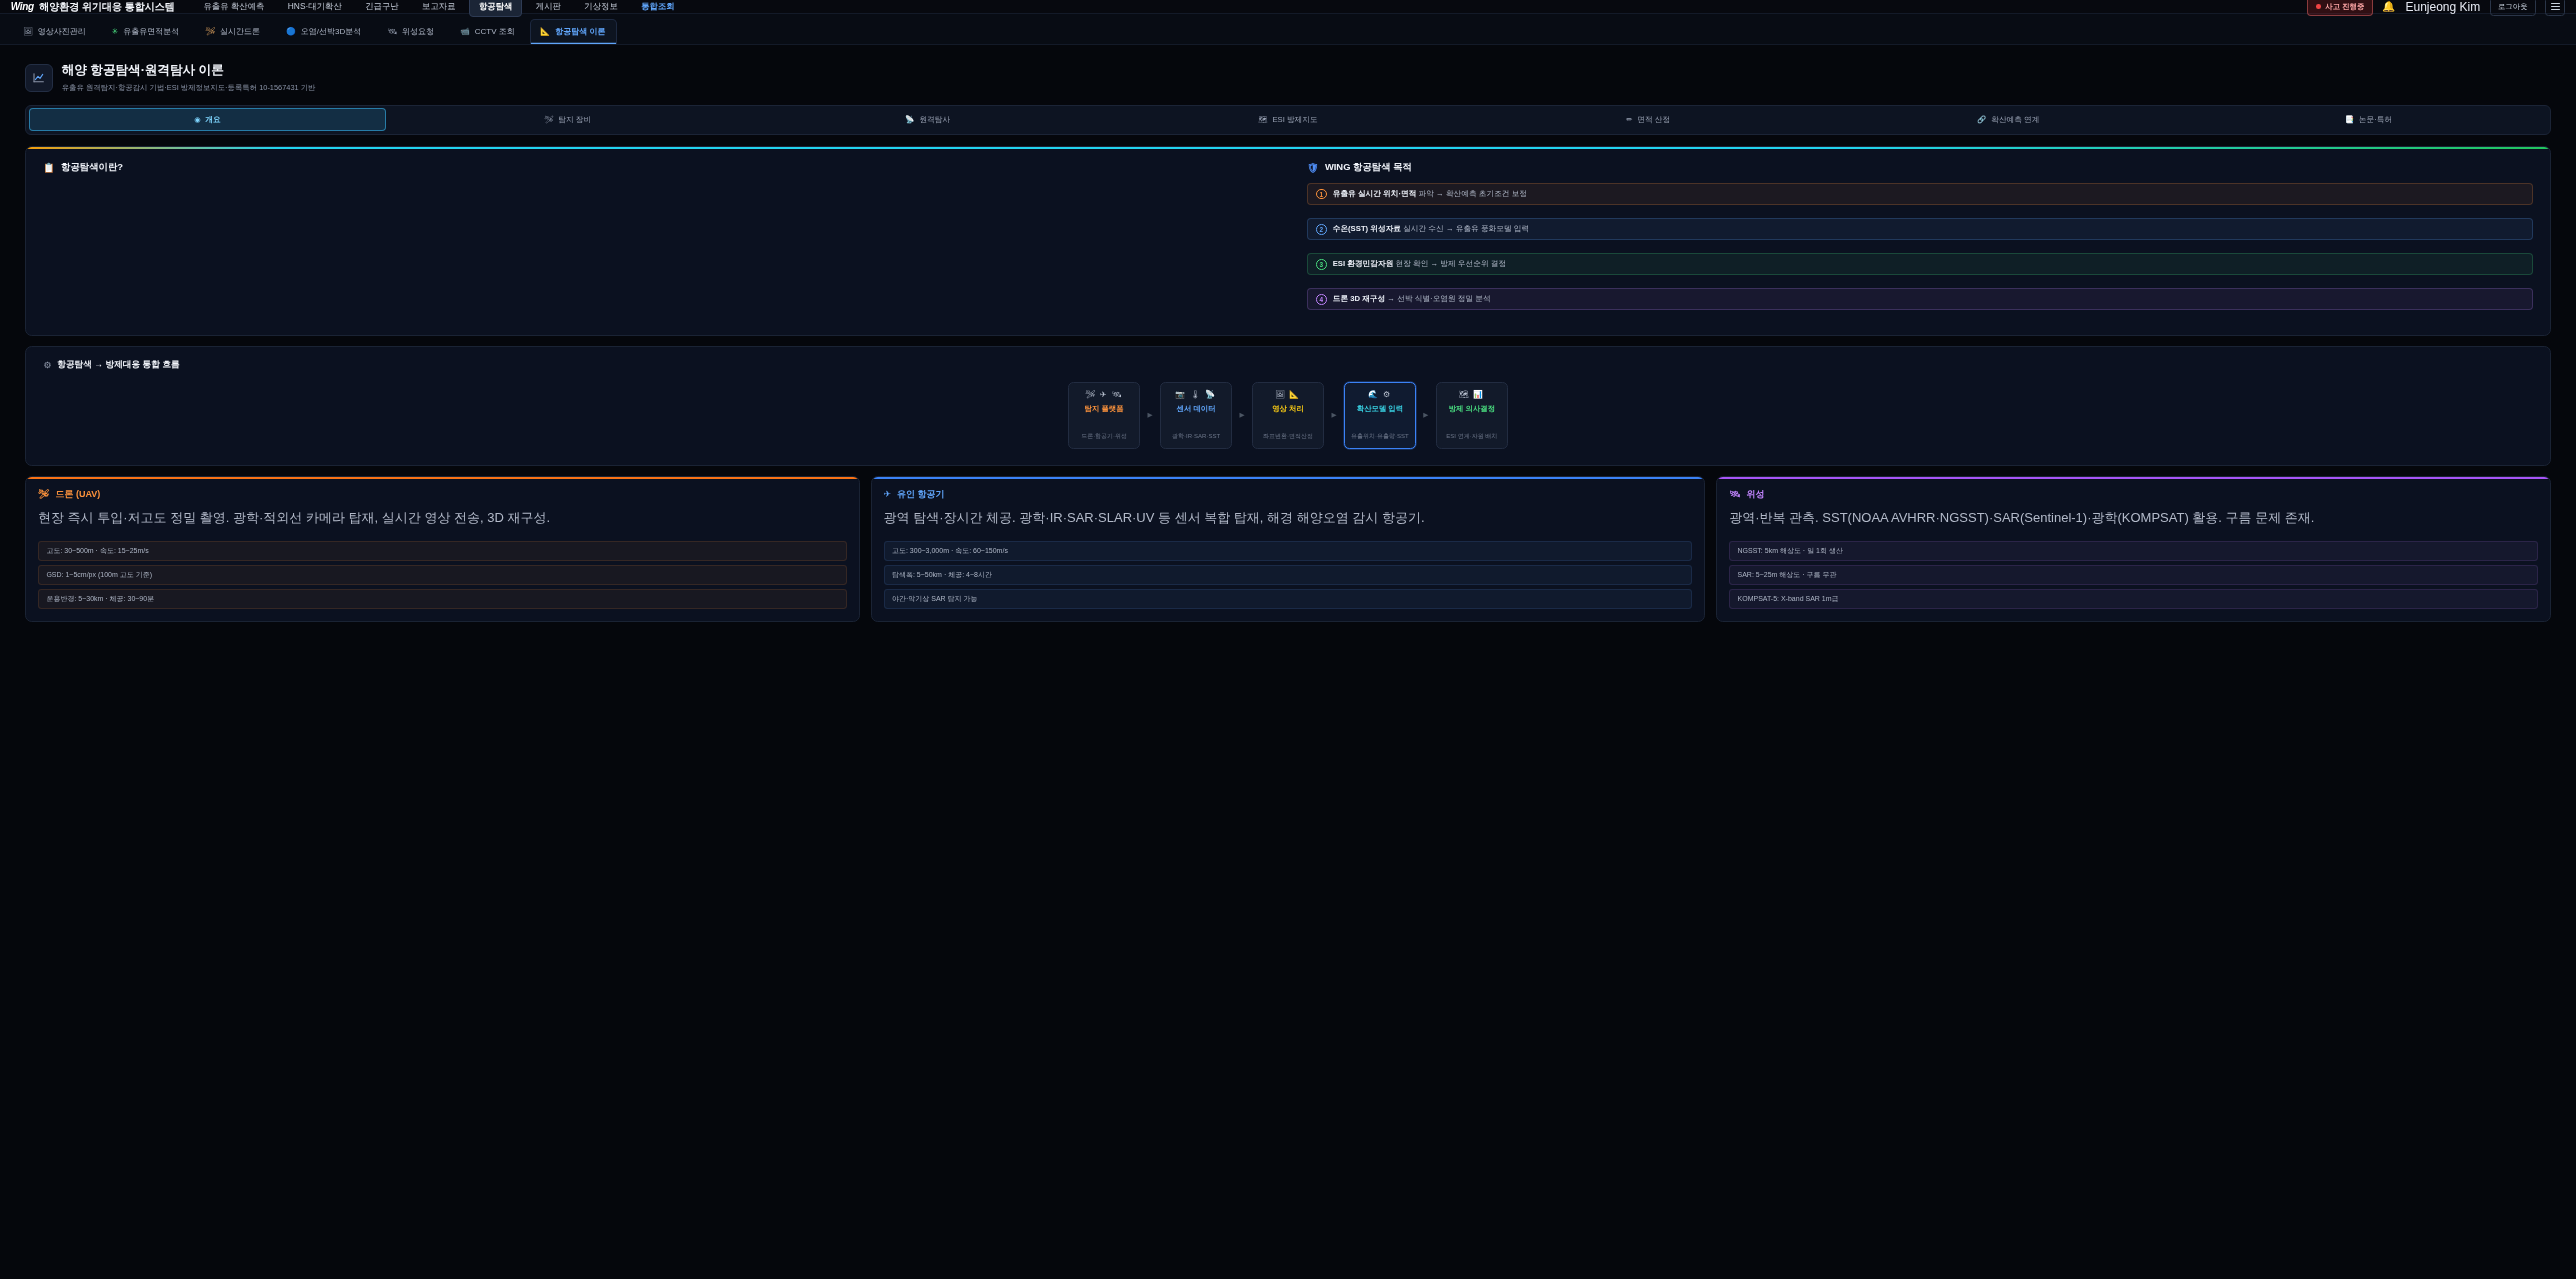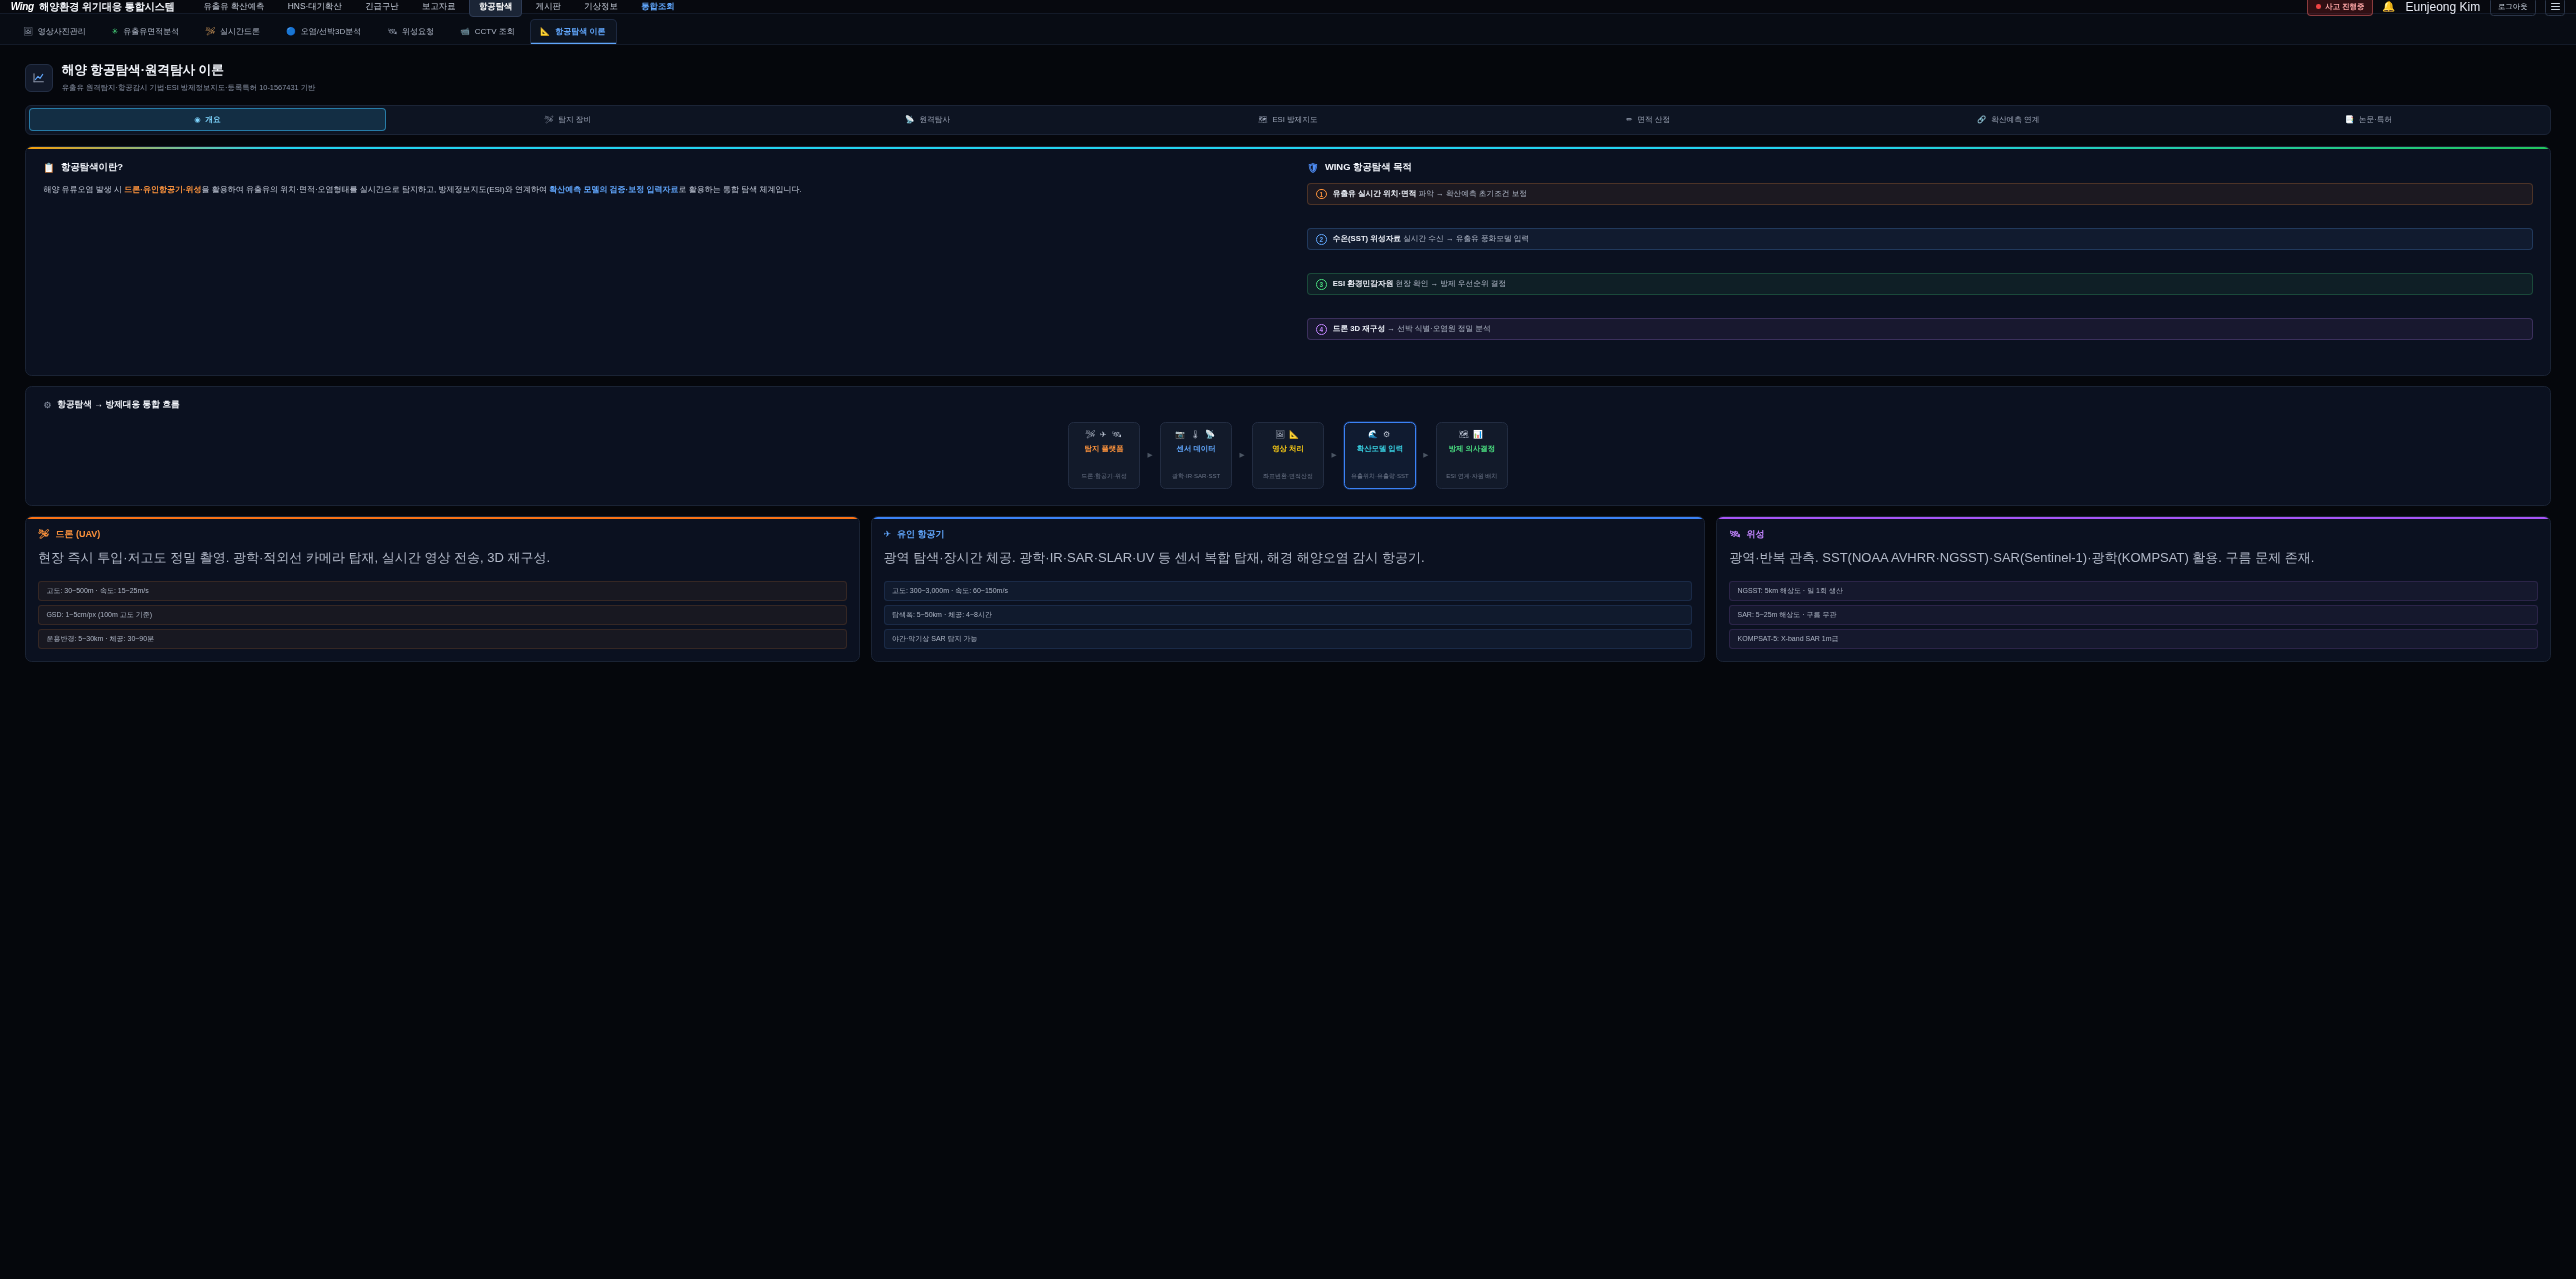--- a/index.html
+++ b/index.html
@@ -78,21 +78,21 @@
   .overview-panel::before{content:""; position:absolute; top:0; left:0; right:0; height:2px;
     background:linear-gradient(90deg,#f59e0b 0%,#22d3ee 10%,#22d3ee 72%,#22c55e 100%);}
   .sec-title{display:flex; align-items:center; gap:6px; font-size:9.4px; font-weight:700;
     color:#f1f4fa; margin-bottom:8.7px;}
   .sec-title .hicon{font-size:9.4px;}
   .hicon.blue{color:#4f8ef7;}
   .intro{font-size:8px; line-height:1.85; color:#c3cad8;}
   .hl-orange{color:var(--orange); font-weight:700;}
   .hl-blue{color:var(--blue); font-weight:700;}
   .p-item{display:flex; align-items:center; gap:6px; padding:4.7px 8px; border-radius:4px;
-    font-size:7.7px; color:#aeb6c6; margin-bottom:23px; border:0.7px solid transparent;}
+    font-size:7.7px; color:#aeb6c6; margin-bottom:13px; border:0.7px solid transparent;}
   .p-item strong{color:#eaeef6; font-weight:700;}
   .num{width:10.7px; height:10.7px; flex:0 0 auto; border-radius:50%; border:0.7px solid currentColor;
     display:inline-flex; align-items:center; justify-content:center; font-size:6.4px; font-weight:700;}
   .pv1{background:rgba(251,146,60,.07); border-color:rgba(251,146,60,.22);} .pv1 .num{color:var(--orange);}
   .pv2{background:rgba(96,165,250,.07); border-color:rgba(96,165,250,.22);} .pv2 .num{color:var(--blue);}
   .pv3{background:rgba(74,222,128,.07); border-color:rgba(74,222,128,.22);} .pv3 .num{color:var(--green);}
   .pv4{background:rgba(192,132,252,.07); border-color:rgba(192,132,252,.22);} .pv4 .num{color:var(--purple);}
 
   
   .flow-panel{padding:12px 17.4px 16px; margin-bottom:10px;}
@@ -238,23 +238,20 @@
       <span>논문·특허</span>
     </a>
   </div>
 
   <section class="panel overview-panel">
     <div>
       <h2 class="sec-title">
         <span class="hicon">📋</span>
         <span>항공탐색이란?</span>
       </h2>
-      <p class="intro">
-        <span>해양 유류오염 발생 시 </span><span class="hl-orange">드론·유인항공기·위성</span><span>을 활용하여 유출유의 위치·면적·오염형태를 실시간으로 탐지하고, 방제정보지도(ESI)와 연계하여 </span><span class="hl-blue">확산예측 모델의 검증·보정 입력자료</span><span>로 활용하는 통합 탐색 체계입니다.</span>
-      </p>
     </div>
     <div>
       <h2 class="sec-title">
         <span class="hicon blue">🛡</span>
         <span>WING 항공탐색 목적</span>
       </h2>
       <div class="p-item pv1">
         <span class="num">1</span>
         <span><strong>유출유 실시간 위치·면적</strong><span> 파악 → 확산예측 초기조건 보정</span></span>
       </div>

